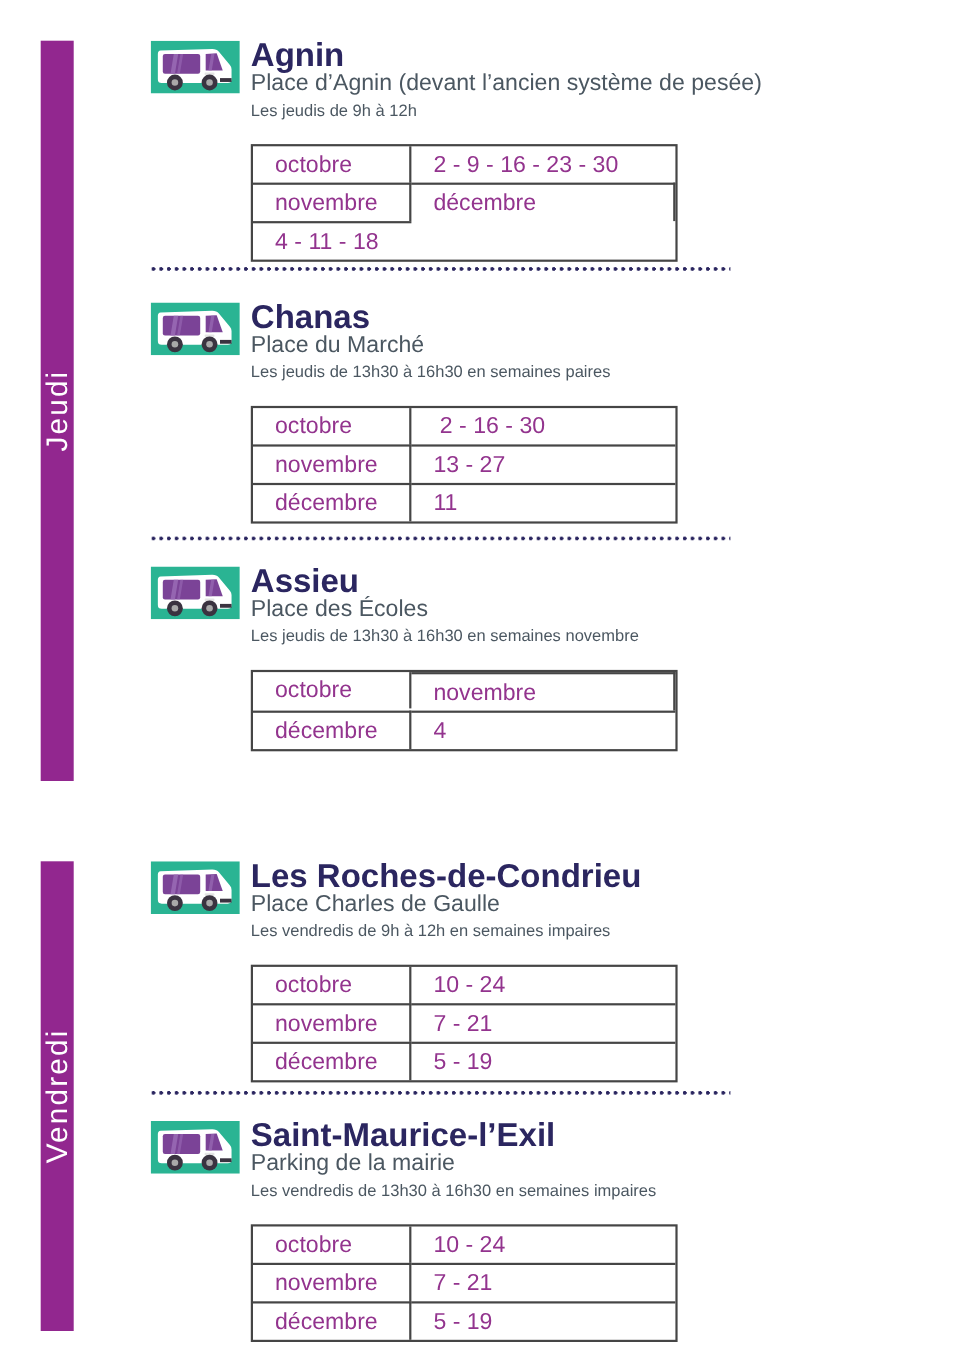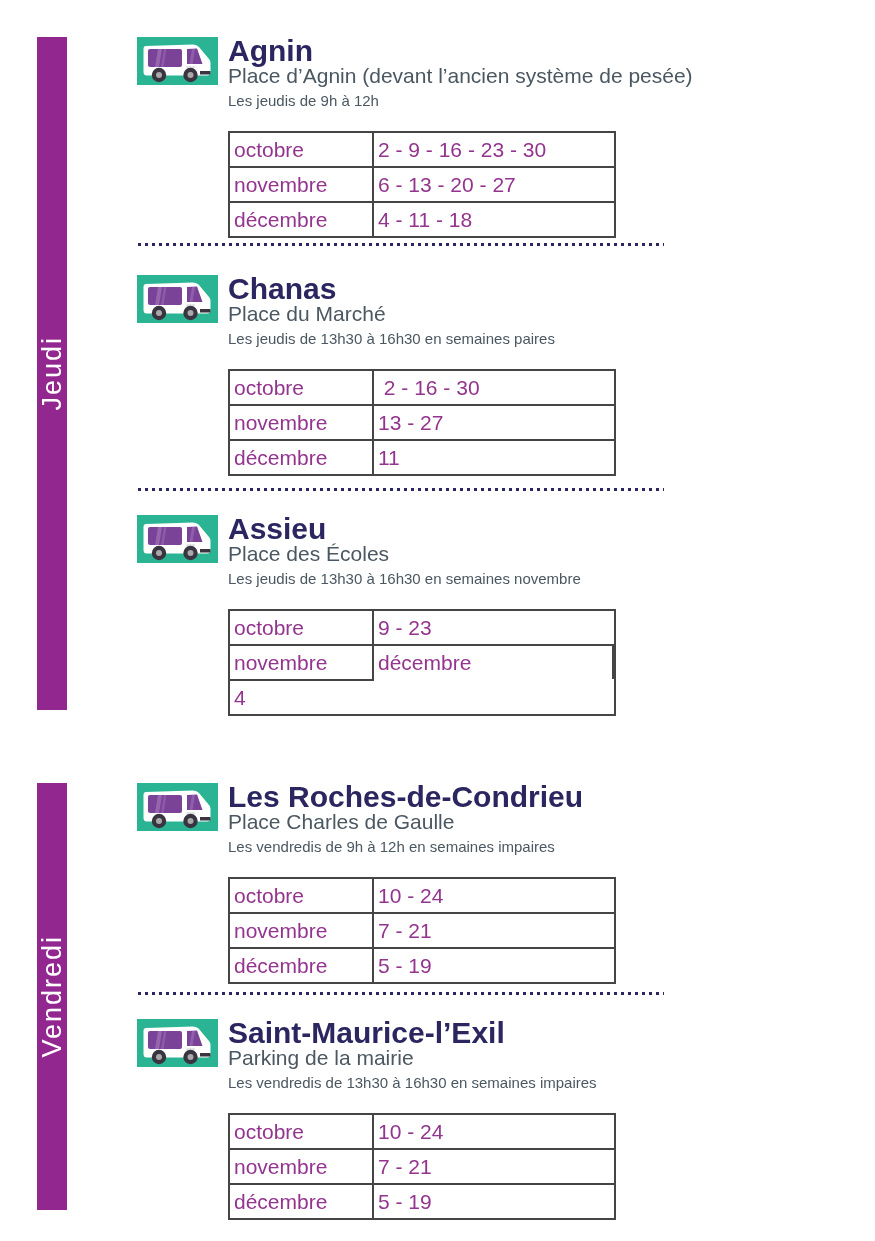--- a/index.html
+++ b/index.html
@@ -48,21 +48,21 @@
   .sched-table{
     position:absolute;left:91px;top:94px;
     display:grid;
     grid-template-columns:144px 240px;
     border:2px solid #454545;
     background:#ffffff;
   }
   .cell{
     height:33px;line-height:33px;
     font-size:21px;color:#93348e;
-    padding-left:4px;
+    padding-left:20px;
     white-space:nowrap;
     overflow:hidden;
   }
   .cell.month{border-right:2px solid #454545;}
   .cell.rborder{border-top:2px solid #454545;}
 
   
   .dotted-sep{
     position:absolute;left:137px;width:527px;height:5px;
     background-image:radial-gradient(circle at 2.5px 2.5px,#2b2660 1.6px,transparent 1.9px);
@@ -109,21 +109,20 @@
     <svg class="van-badge" viewBox="0 0 81 48">
         <use href="#van-glyph"></use>
       </svg>
     <div class="town">Agnin</div>
     <div class="place">Place d’Agnin (devant l’ancien système de pesée)</div>
     <div class="schedule">Les jeudis de 9h à 12h</div>
     <div class="sched-table">
       <div class="cell month">octobre</div>
       <div class="cell">2 - 9 - 16 - 23 - 30</div>
       <div class="cell month rborder">novembre</div>
-      <div class="cell rborder">6 - 13 - 20 - 27</div>
       <div class="cell month rborder">décembre</div>
       <div class="cell rborder">4 - 11 - 18</div>
     </div>
   </div>
 
   <div class="dotted-sep" id="sep-1"></div>
 
   <div class="section" style="top:275px;">
     <svg class="van-badge" viewBox="0 0 81 48">
         <use href="#van-glyph"></use>
@@ -145,21 +144,20 @@
 
   <div class="section" style="top:515px;">
     <svg class="van-badge" viewBox="0 0 81 48">
         <use href="#van-glyph"></use>
       </svg>
     <div class="town">Assieu</div>
     <div class="place">Place des Écoles</div>
     <div class="schedule">Les jeudis de 13h30 à 16h30 en semaines novembre</div>
     <div class="sched-table">
       <div class="cell month">octobre</div>
-      <div class="cell">9 - 23</div>
       <div class="cell month rborder">novembre</div>
       <div class="cell month rborder">décembre</div>
       <div class="cell rborder">4</div>
     </div>
   </div>
 
   <div class="section" style="top:783px;">
     <svg class="van-badge" viewBox="0 0 81 48">
         <use href="#van-glyph"></use>
       </svg>

